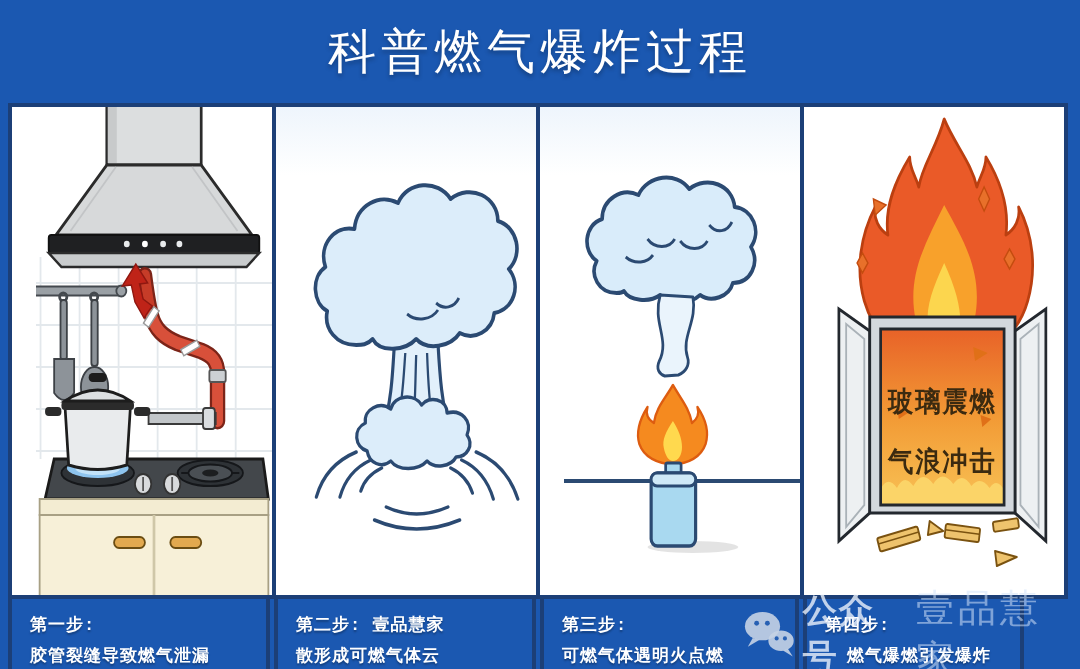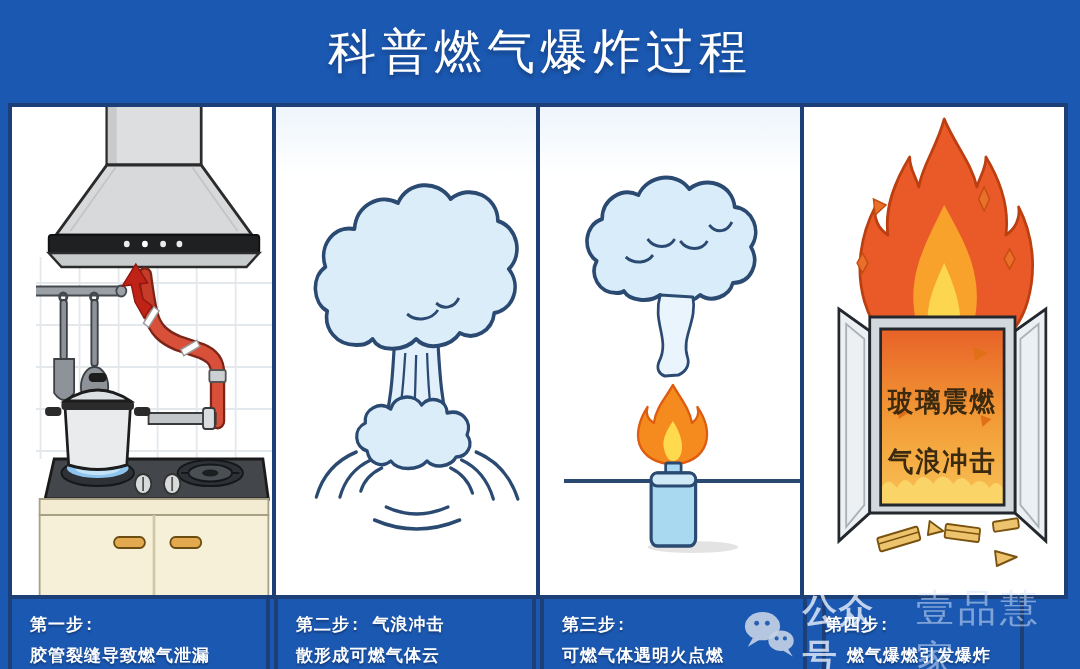--- a/index.html
+++ b/index.html
@@ -36,21 +36,21 @@
   }
   .cap-line{
     color:#ffffff;font-weight:bold;font-size:17px;line-height:31px;
     letter-spacing:1px;white-space:nowrap;
     text-shadow:0 2px 2px rgba(0,0,0,.3);
     font-family:Liberation Mono, monospace;
   }
   .cap-indent{margin-left:22px;}
   #cap1{left:8px;width:262px;}
   #cap2{left:274px;width:262px;}
-  #cap3{left:540px;width:286px;}
+  #cap3{left:540px;width:259px;}
   #cap4{left:803px;width:221px;}
   
   .watermark{
     position:absolute;left:742px;top:609px;height:50px;z-index:5;
     display:flex;align-items:center;pointer-events:none;
   }
   .wm-icon{width:56px;height:50px;opacity:.85;}
   .wm-label{color:rgba(240,245,252,.78);font-size:34px;font-weight:bold;margin-left:6px;letter-spacing:2px;}
   .wm-brand{color:rgba(210,226,248,.55);font-size:38px;margin-left:8px;letter-spacing:4px;}
 </style>
@@ -300,21 +300,21 @@
         </g>
       </svg>
     </div>
   </div>
 
   <div class="caption-cell" id="cap1">
     <div class="cap-line">第一步:</div>
     <div class="cap-line">胶管裂缝导致燃气泄漏</div>
   </div>
   <div class="caption-cell" id="cap2">
-    <div class="cap-line">第二步: 气浪冲击</div>
+    <div class="cap-line">第二步: 壹品慧家</div>
     <div class="cap-line">散形成可燃气体云</div>
   </div>
   <div class="caption-cell" id="cap3">
     <div class="cap-line">第三步:</div>
     <div class="cap-line">可燃气体遇明火点燃</div>
   </div>
   <div class="caption-cell" id="cap4">
     <div class="cap-line">第四步:</div>
     <div class="cap-line cap-indent">燃气爆燃引发爆炸</div>
   </div>

